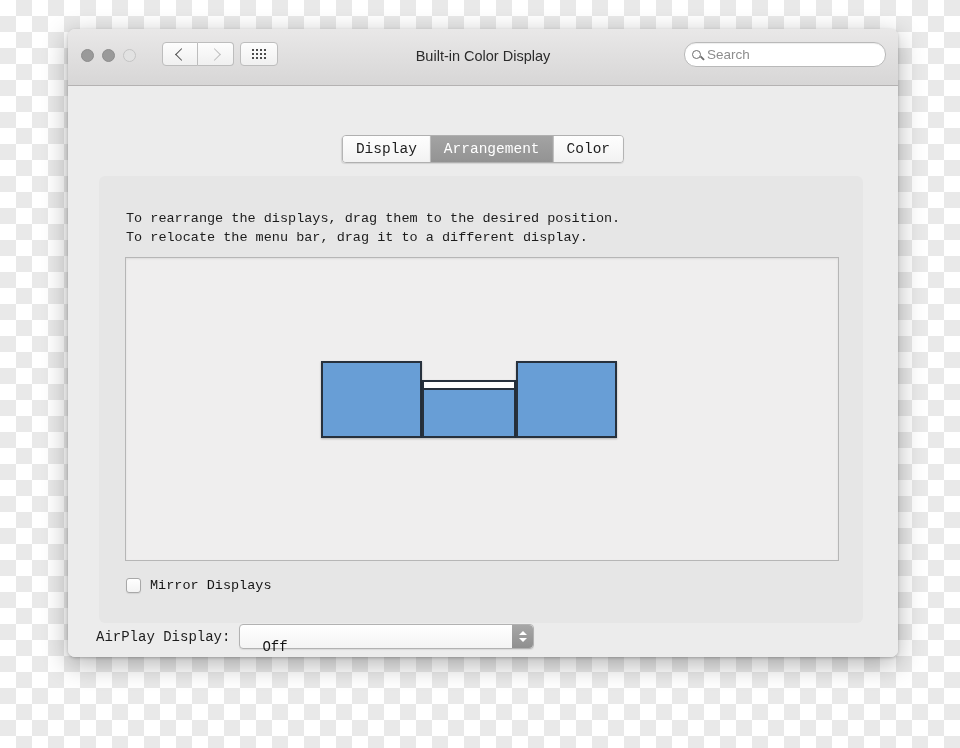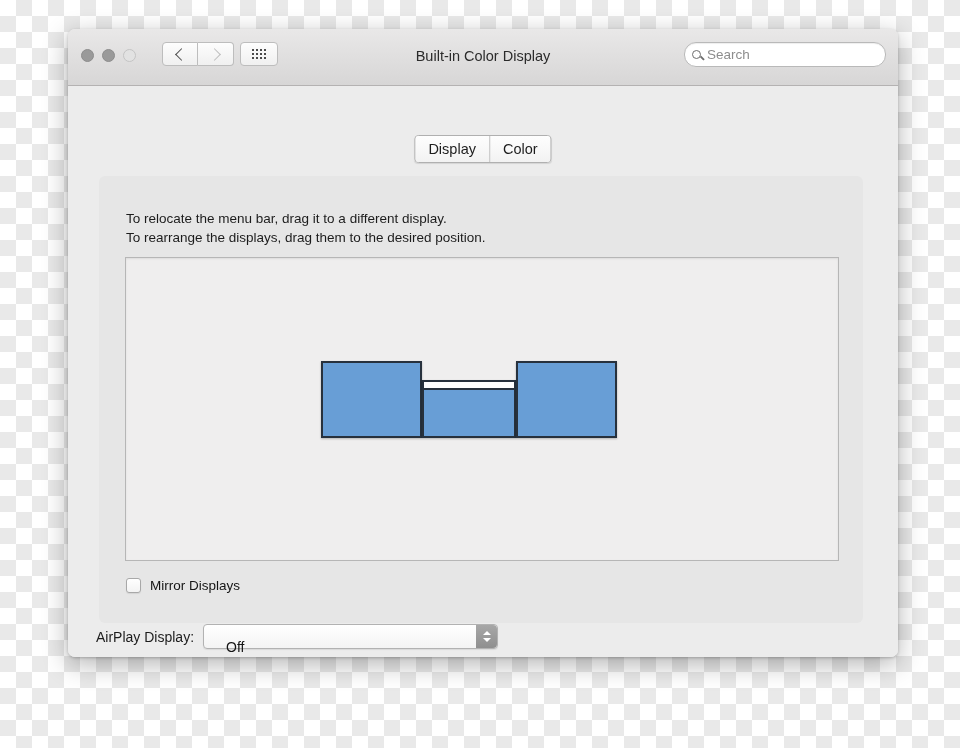--- a/index.html
+++ b/index.html
@@ -143,20 +143,21 @@
     right: -4px; bottom: 0px;
     transform: rotate(45deg);
   }
   .search-placeholder { font-size: 13.5px; color: #8d8d8d; }
 
   
   #winbody {
     position: relative;
     height: 571px;
     background: #ececec;
+    font-family: Liberation Mono, monospace;
   }
 
   
   #tabbar {
     position: absolute;
     left: 50%;
     transform: translateX(-50%);
     top: 49px;
     display: flex;
     border-radius: 4px;
@@ -333,28 +334,29 @@
     <div class="searchfield">
       <span class="mag"></span>
       <span class="search-placeholder">Search</span>
     </div>
   </div>
 
   <div id="winbody">
 
     <div id="tabbar">
       <div class="tab">Display</div>
+      <div class="tab active">Arrangement</div>
       <div class="tab">Color</div>
     </div>
 
     <div id="contentbox">
 
       <div id="instructions">
+        <div>To rearrange the displays, drag them to the desired position.</div>
         <div>To relocate the menu bar, drag it to a different display.</div>
-        <div>To rearrange the displays, drag them to the desired position.</div>
       </div>
 
       <div id="arrange-canvas">
         <div class="display-rect" id="disp-0" style="left: 195px; top: 103px; width: 101px; height: 77px; background: rgb(104, 158, 214); border-color: rgb(39, 49, 61);"></div>
         <div class="display-rect" id="disp-1" style="left: 296px; top: 122px; width: 94px; height: 58px; background: rgb(104, 158, 214); border-color: rgb(39, 49, 61);">
           <div class="menubar-strip"></div>
         </div>
         <div class="display-rect" id="disp-2" style="left: 390px; top: 103px; width: 101px; height: 77px; background: rgb(104, 158, 214); border-color: rgb(39, 49, 61);"></div>
       </div>
 

